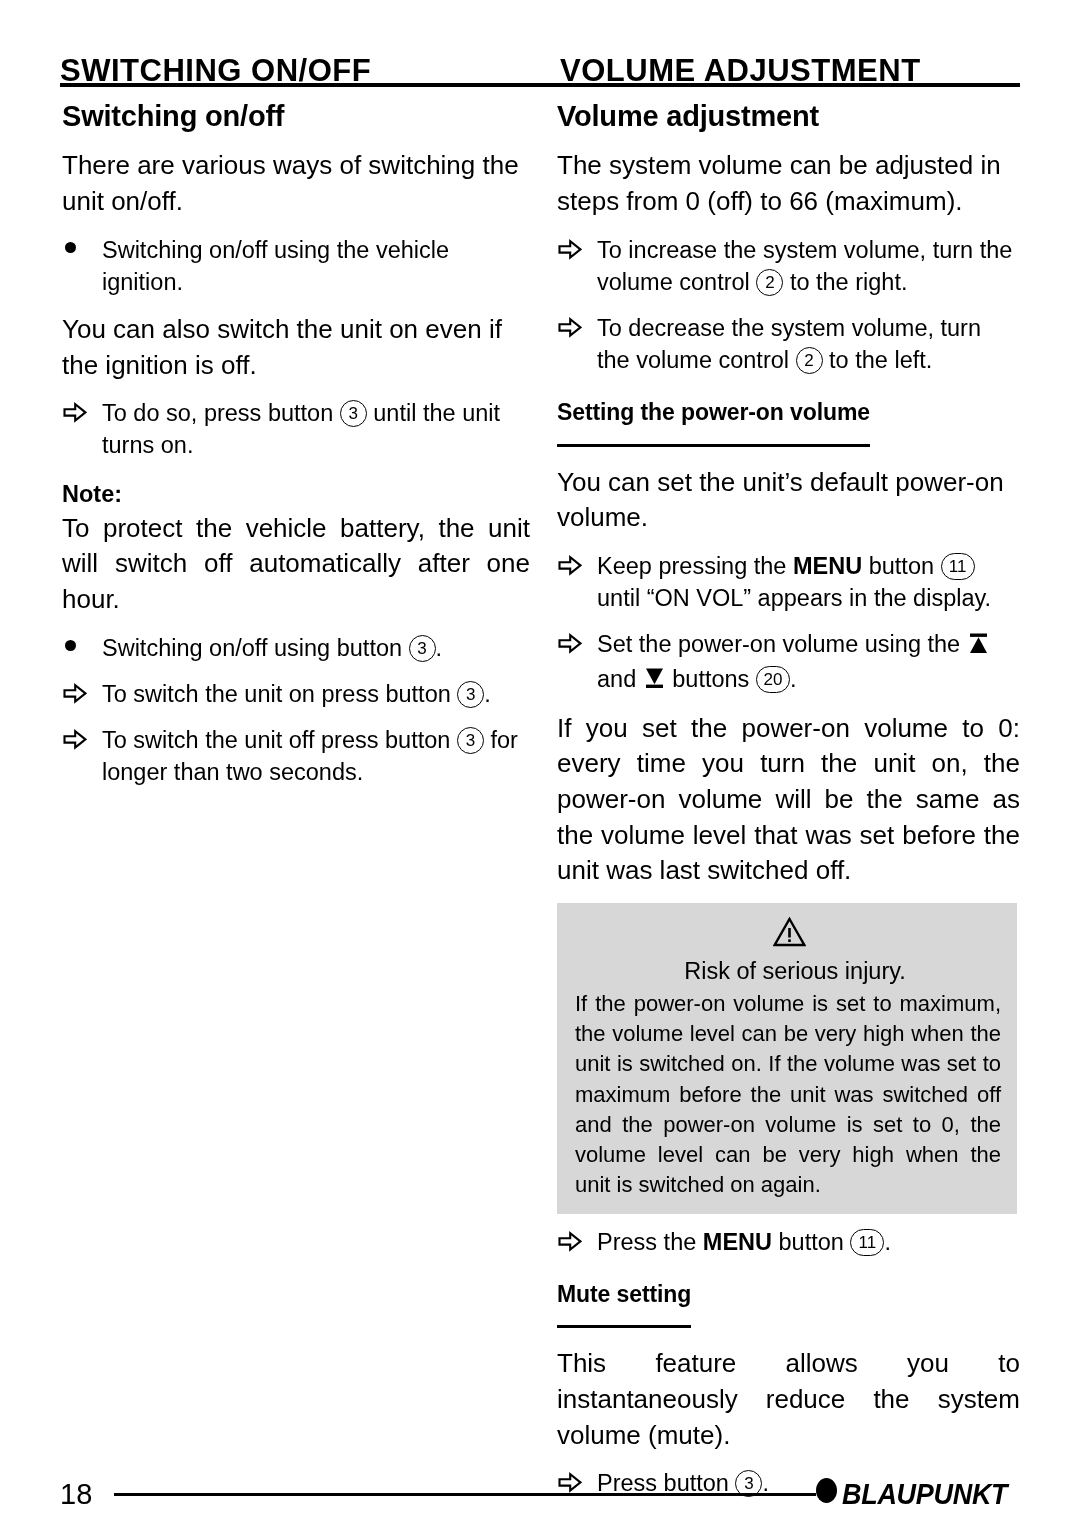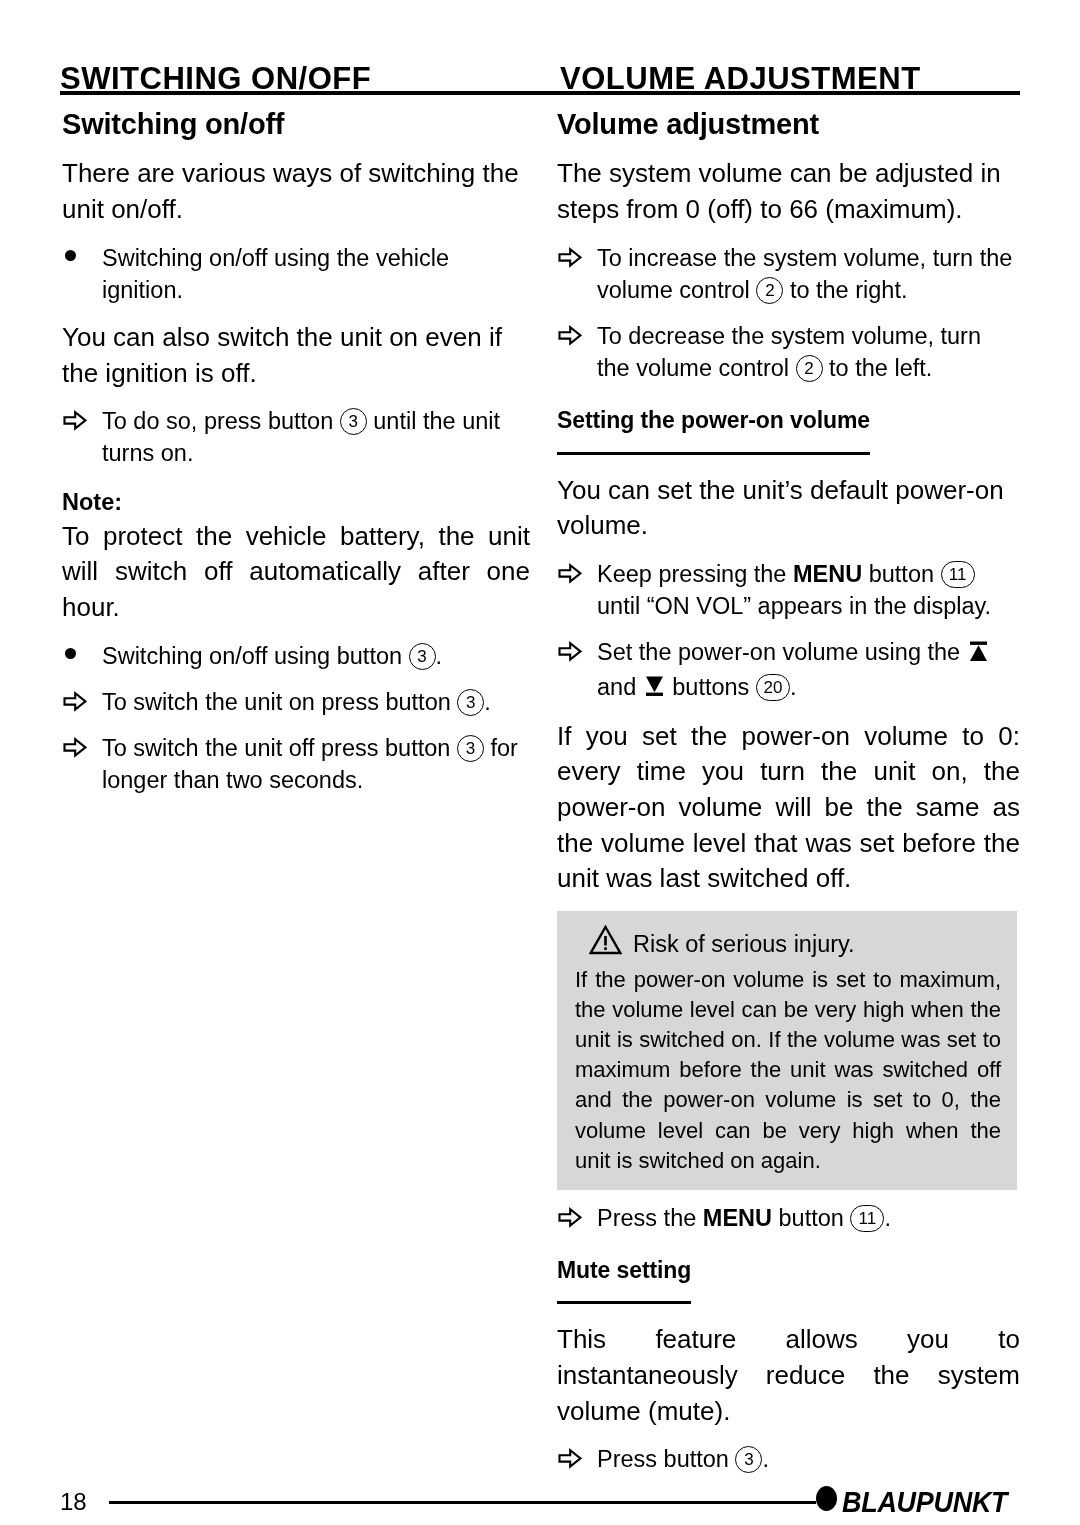--- a/index.html
+++ b/index.html
@@ -11,21 +11,21 @@
     width: 1080px;
     height: 1525px;
     font-family: "Liberation Sans", sans-serif;
     color: #000000;
     position: relative;
     overflow: hidden;
   }
 
   .page {
     position: absolute;
-    left: 0; top: 12px;
+    left: 0; top: 4px;
     width: 1080px;
     height: 1324px;
   }
 
   
   .header {
     position: absolute;
     left: 60px;
     top: 30px;
     width: 960px;
@@ -166,20 +166,21 @@
     box-sizing: border-box;
     width: 460px;
   }
   .warn-head {
     font-size: 23.5px;
     line-height: 1.37;
     margin: 0 0 2px 0;
     display: flex;
     align-items: center;
     padding-left: 14px;
+    flex-direction: column;
   }
   .warn-ico {
     display: inline-block;
     margin-right: 11px;
     flex: 0 0 auto;
   }
   .warn-body {
     font-size: 22px;
     line-height: 1.37;
     margin: 0;
@@ -191,21 +192,21 @@
   .footer {
     position: absolute;
     left: 60px;
     top: 1470px;
     width: 960px;
     height: 40px;
     display: flex;
     align-items: center;
   }
   .page-num {
-    font-size: 24px;
+    font-size: 29px;
     font-weight: normal;
     line-height: 1;
     margin-right: 22px;
   }
   .footer-rule {
     flex: 1 1 auto;
     height: 3px;
     background: #000;
   }
   .brand {

